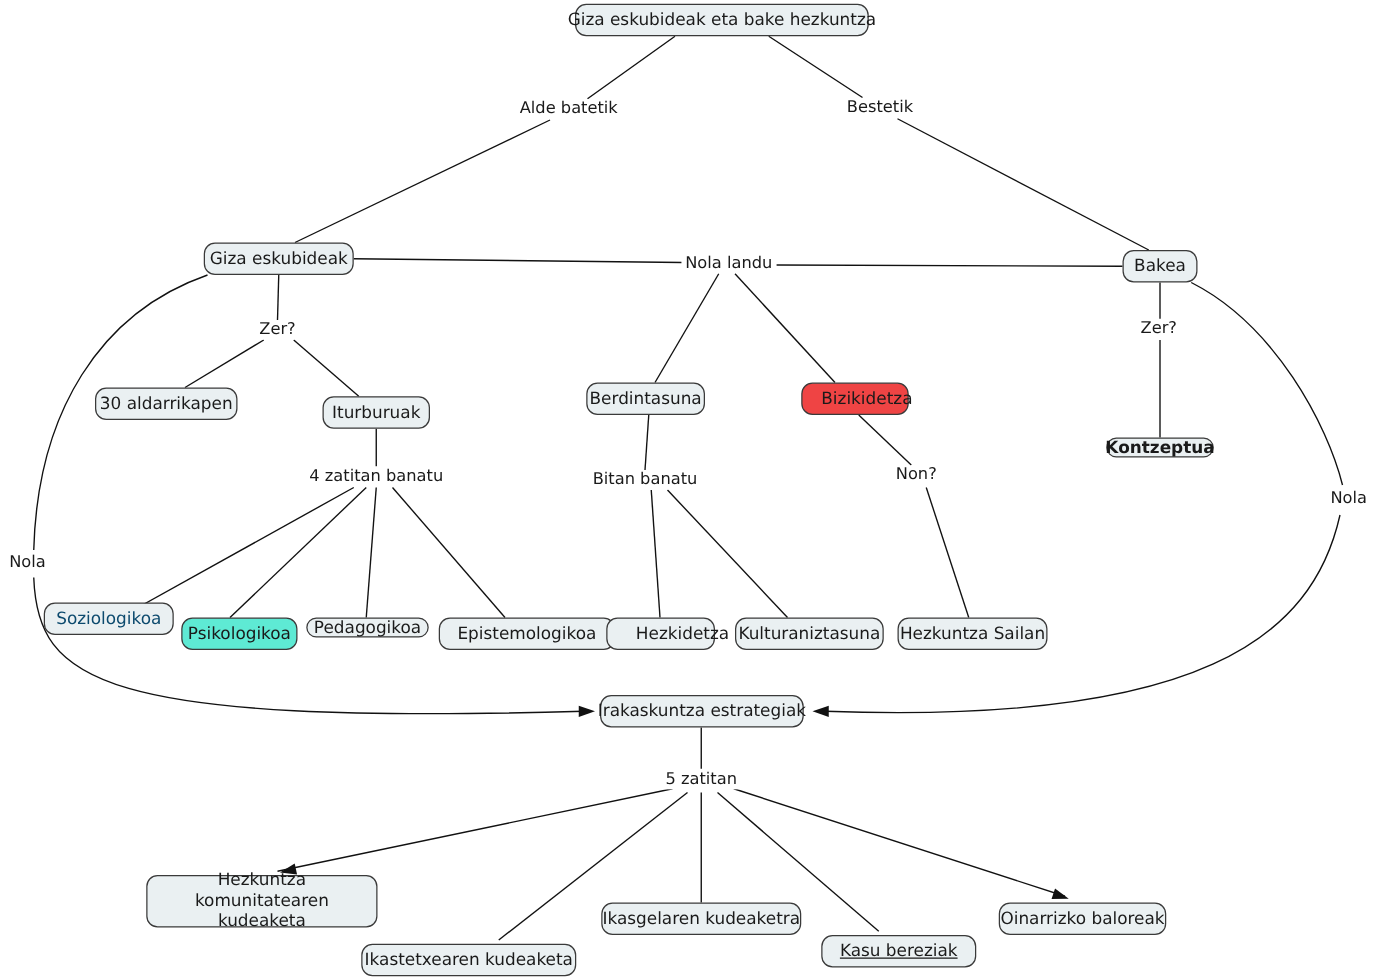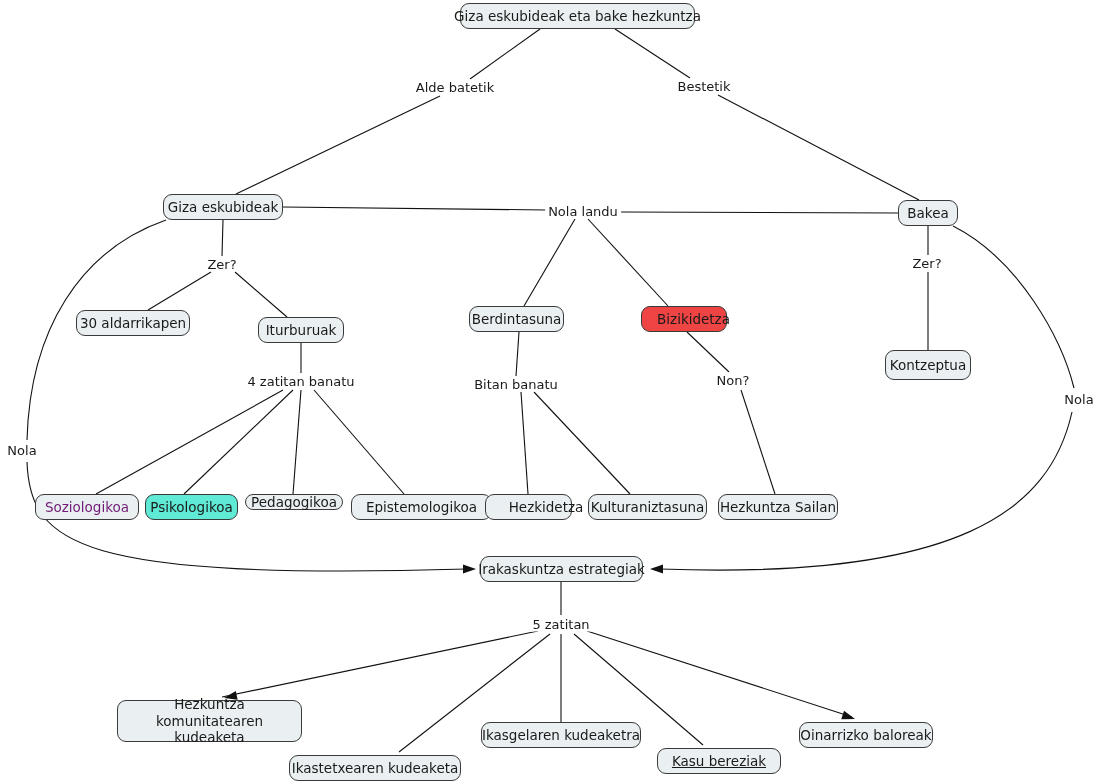--- a/index.html
+++ b/index.html
@@ -101,22 +101,22 @@
   </svg>
 
   <div id="nodes-layer">
       <div class="node" style="left: 460px; top: 3px; width: 235px; height: 26px; background: rgb(234, 240, 242); border-color: rgb(58, 58, 58); color: rgb(26, 26, 26);">Giza eskubideak eta bake hezkuntza</div>
       <div class="node" style="left: 163px; top: 194px; width: 120px; height: 26px; background: rgb(234, 240, 242); border-color: rgb(58, 58, 58); color: rgb(26, 26, 26);">Giza eskubideak</div>
       <div class="node" style="left: 898px; top: 200px; width: 60px; height: 26px; background: rgb(234, 240, 242); border-color: rgb(58, 58, 58); color: rgb(26, 26, 26);">Bakea</div>
       <div class="node" style="left: 76px; top: 310px; width: 114px; height: 26px; background: rgb(234, 240, 242); border-color: rgb(58, 58, 58); color: rgb(26, 26, 26);">30 aldarrikapen</div>
       <div class="node" style="left: 258px; top: 317px; width: 86px; height: 26px; background: rgb(234, 240, 242); border-color: rgb(58, 58, 58); color: rgb(26, 26, 26);">Iturburuak</div>
       <div class="node" style="left: 469px; top: 306px; width: 95px; height: 26px; background: rgb(234, 240, 242); border-color: rgb(58, 58, 58); color: rgb(26, 26, 26);">Berdintasuna</div>
       <div class="node" style="left: 641px; top: 306px; width: 86px; height: 26px; background: #ef4444; border-color: rgb(58, 58, 58); color: rgb(26, 26, 26); padding-left: 28px;">Bizikidetza</div>
-      <div class="node" style="left: 885px; top: 350px; width: 86px; height: 30px; background: rgb(234, 240, 242); border-color: rgb(58, 58, 58); color: rgb(26, 26, 26);">Kontzeptua</div>
-      <div class="node" style="left: 35px; top: 494px; width: 104px; height: 26px; background: rgb(234, 240, 242); border-color: rgb(58, 58, 58); color: #701a75;">Soziologikoa</div>
+      <div class="node" style="left: 885px; top: 350px; width: 86px; height: 16px; background: rgb(234, 240, 242); border-color: rgb(58, 58, 58); color: rgb(26, 26, 26); font-weight: bold;">Kontzeptua</div>
+      <div class="node" style="left: 35px; top: 482px; width: 104px; height: 26px; background: rgb(234, 240, 242); border-color: rgb(58, 58, 58); color: #0c4a6e;">Soziologikoa</div>
       <div class="node" style="left: 145px; top: 494px; width: 93px; height: 26px; background: #5eead4; border-color: rgb(58, 58, 58); color: rgb(26, 26, 26);">Psikologikoa</div>
       <div class="node" style="left: 245px; top: 494px; width: 98px; height: 16px; background: rgb(234, 240, 242); border-color: rgb(58, 58, 58); color: rgb(26, 26, 26);">Pedagogikoa</div>
       <div class="node" style="left: 351px; top: 494px; width: 141px; height: 26px; background: rgb(234, 240, 242); border-color: rgb(58, 58, 58); color: rgb(26, 26, 26); text-align: right;">Epistemologikoa</div>
       <div class="node" style="left: 485px; top: 494px; width: 87px; height: 26px; background: rgb(234, 240, 242); border-color: rgb(58, 58, 58); color: rgb(26, 26, 26); padding-left: 44px;">Hezkidetza</div>
       <div class="node" style="left: 588px; top: 494px; width: 119px; height: 26px; background: rgb(234, 240, 242); border-color: rgb(58, 58, 58); color: rgb(26, 26, 26);">Kulturaniztasuna</div>
       <div class="node" style="left: 718px; top: 494px; width: 120px; height: 26px; background: rgb(234, 240, 242); border-color: rgb(58, 58, 58); color: rgb(26, 26, 26);">Hezkuntza Sailan</div>
       <div class="node" style="left: 480px; top: 556px; width: 163px; height: 26px; background: rgb(234, 240, 242); border-color: rgb(58, 58, 58); color: rgb(26, 26, 26);">Irakaskuntza estrategiak</div>
       <div class="node multiline" style="left: 117px; top: 700px; width: 185px; height: 42px; background: rgb(234, 240, 242); border-color: rgb(58, 58, 58); color: rgb(26, 26, 26);">Hezkuntza komunitatearen
 kudeaketa</div>
       <div class="node" style="left: 289px; top: 755px; width: 172px; height: 26px; background: rgb(234, 240, 242); border-color: rgb(58, 58, 58); color: rgb(26, 26, 26);">Ikastetxearen kudeaketa</div>

